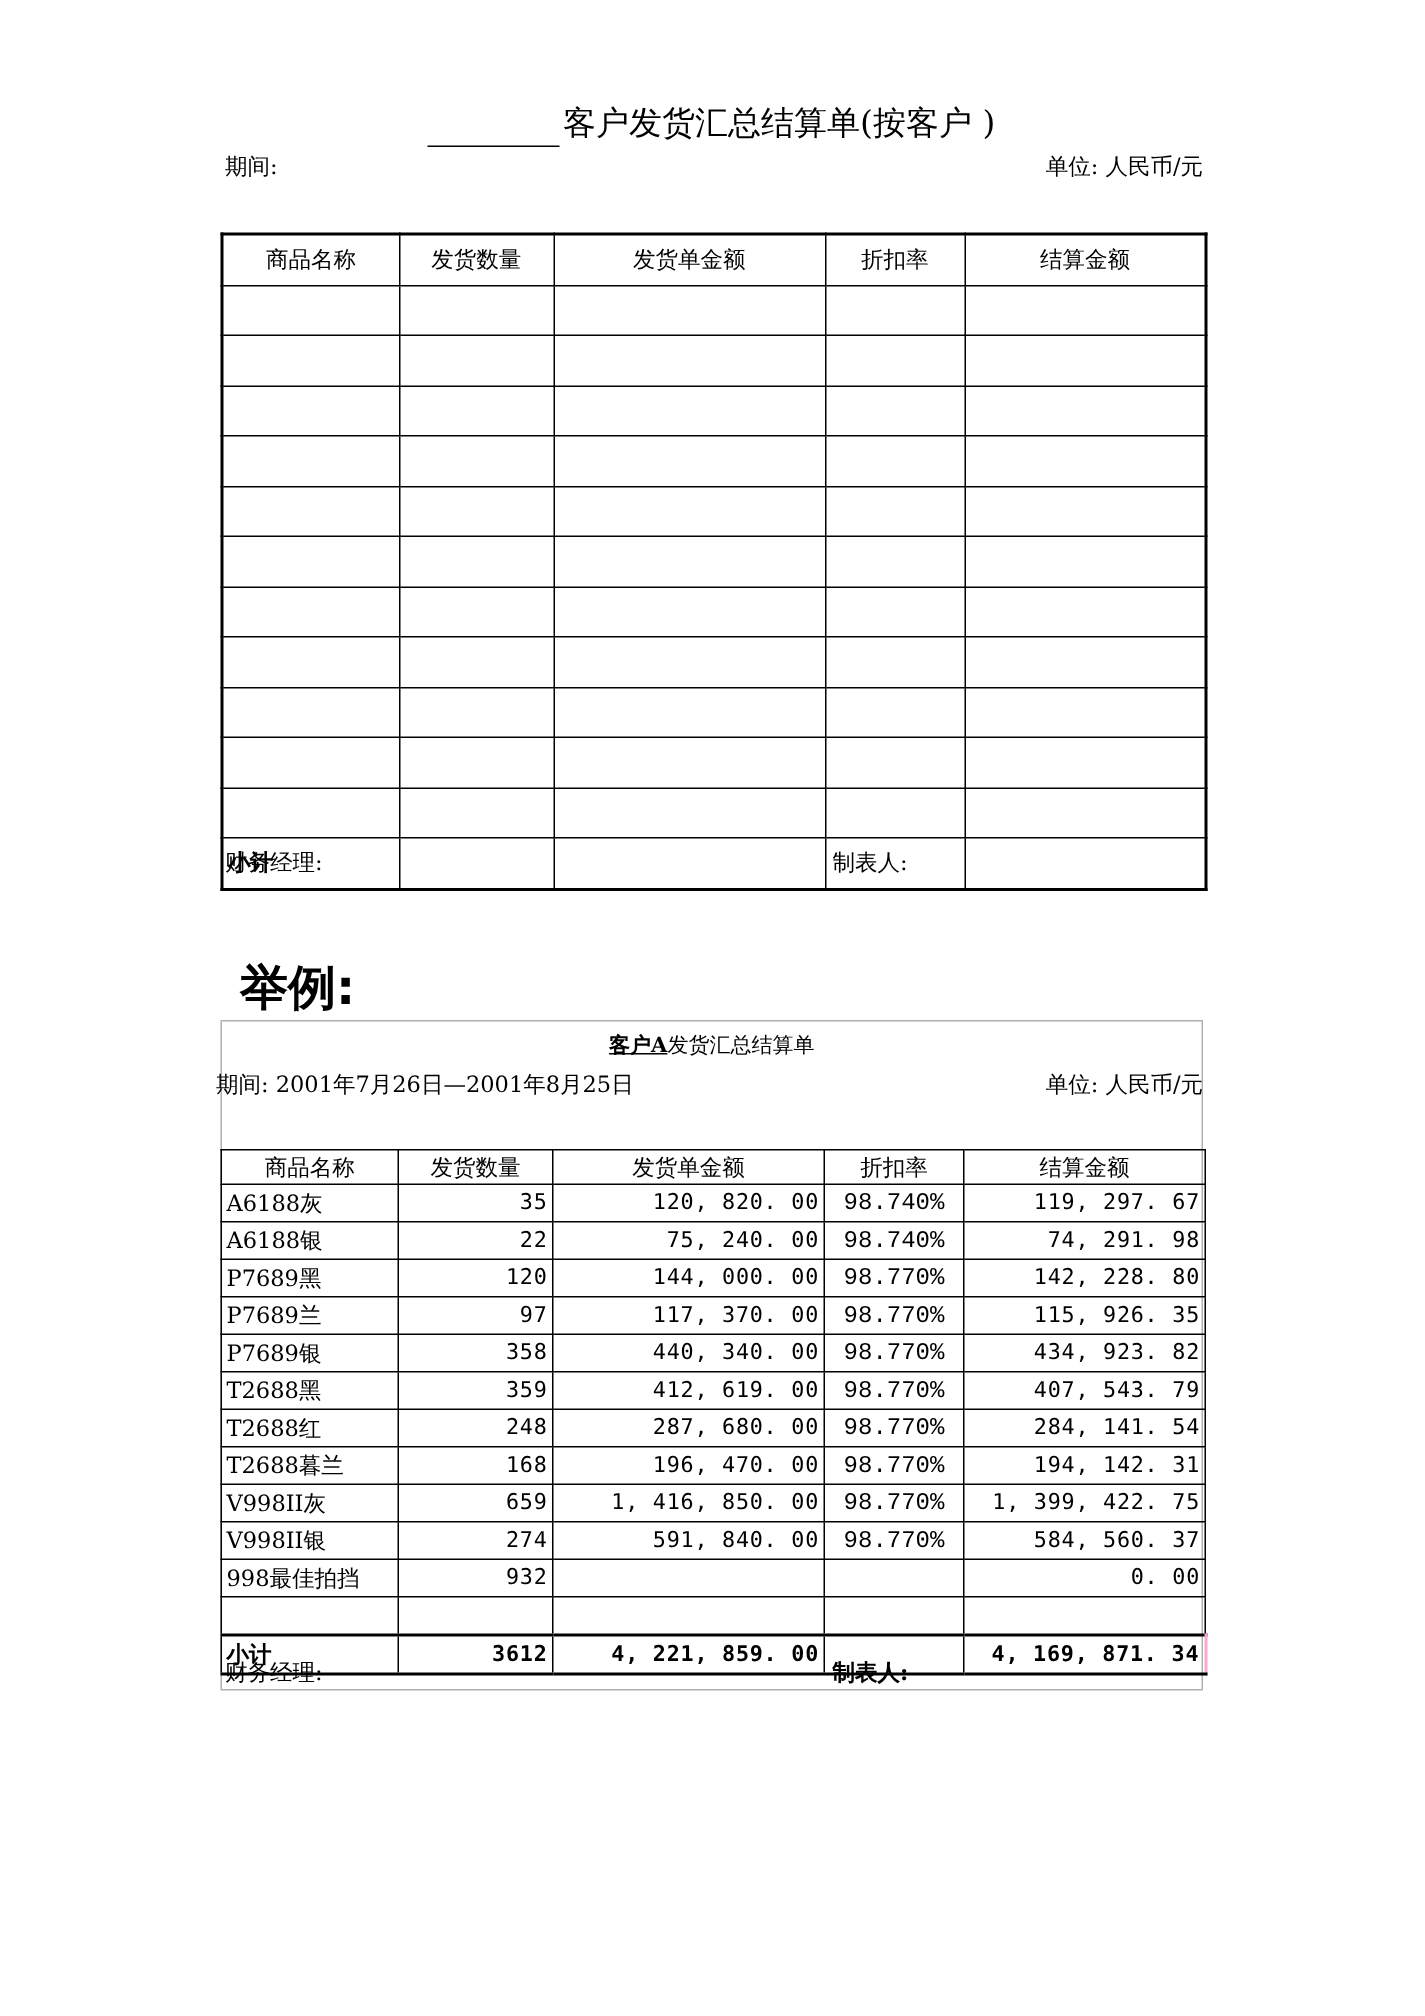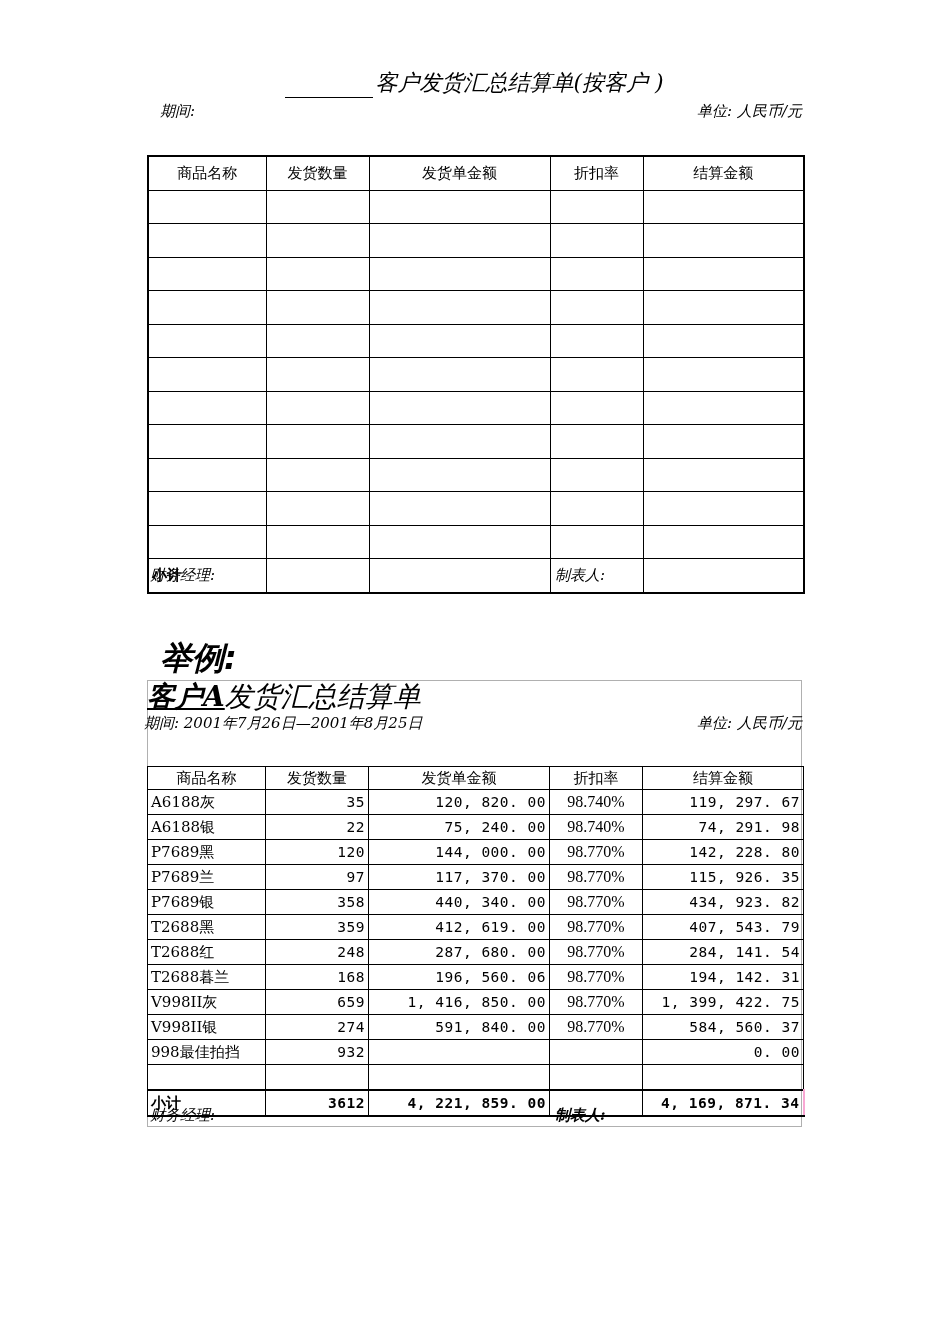--- a/index.html
+++ b/index.html
@@ -1,45 +1,45 @@
 <!DOCTYPE html>
 <html><head>
 <meta charset="utf-8">
 <style>
   html, body { margin:0; padding:0; background:#ffffff; }
   body { width:950px; height:1344px; position:relative; font-family:"DejaVu Serif","Liberation Serif",serif; color:#000; }
-  .abs { position:absolute;font-style:italic; }
+  .abs { position:absolute; }
   .title1 { left:147px; top:68px; width:655px; text-align:center; font-size:22px; line-height:30px; }
   .title1 .blank { display:inline-block; width:88px; border-bottom:1.5px solid #000; height:22px; vertical-align:bottom; margin-right:2px; }
   .meta { font-size:15px; line-height:20px; }
   table.grid { border-collapse:collapse; position:absolute; table-layout:fixed;margin-top:32px; }
   table.grid td { border:1px solid #000; padding:0 3px; font-size:15px; overflow:hidden; white-space:nowrap; }
   table.t1 { left:147px; top:123px; width:656px; border:2px solid #000; }
   table.t1 td { height:32.5px; }
   table.t1 tr.hdr td { text-align:center; }
   .bold { font-weight:bold; }
   .example-label { left:160px; top:636px; font-size:32px; font-weight:bold; line-height:44px; font-family:"DejaVu Sans","Liberation Sans",sans-serif; }
   .ex-box { left:147px; top:680px; width:655px; height:447px; border:1px solid #b0b0b0; box-sizing:border-box; }
-  .title2 { left:147px; top:682px; width:655px; text-align:left; font-size:28px; line-height:30px; }
+  .title2 { left:147px; top:682px; width:655px; text-align:center; font-size:14px; line-height:30px; }
   .title2 .u { font-weight:bold; text-decoration:underline; }
   table.t2 { left:147px; top:734px; width:656px; }
   table.t2 td { height:24px; font-size:15px; }
   table.t2 tr.hdr td { text-align:center; height:22px; }
   table.t2 td.num { text-align:right; font-family:"DejaVu Sans Mono","Liberation Mono",monospace; font-size:14.5px; letter-spacing:0.5px; }
-  table.t2 td.pct { text-align:center; font-family:Liberation Serif, serif; font-size:16px; }
+  table.t2 td.pct { text-align:center; font-family:Liberation Mono, monospace; font-size:16px; }
   table.t2 tr.total td { border-top:2px solid #000; border-bottom:2px solid #000; font-weight:bold; }
   table.t2 tr.total td:last-child { border-right:2px solid #f9a8d4; }
 </style>
 </head>
 <body>
 
 <div class="abs title1">
   <span class="blank"></span><span>客户发货汇总结算单(按客户 )</span>
 </div>
-<div class="abs meta" style="left:160px; top:101px;">期间:</div>
+<div class="abs meta" style="left:150px; top:101px;">期间:</div>
 <div class="abs meta" style="right:148px; top:101px;">单位: 人民币/元</div>
 
 <table class="grid t1">
   <colgroup>
       <col style="width:118px">
       <col style="width:103px">
       <col style="width:181px">
       <col style="width:93px">
       <col style="width:161px">
     </colgroup>
@@ -210,21 +210,21 @@
       <tr>
         <td>T2688红</td>
         <td class="num">248</td>
         <td class="num">287, 680. 00</td>
         <td class="pct">98.770%</td>
         <td class="num">284, 141. 54</td>
       </tr>
       <tr>
         <td>T2688暮兰</td>
         <td class="num">168</td>
-        <td class="num">196, 560. 06</td>
+        <td class="num">196, 470. 00</td>
         <td class="pct">98.770%</td>
         <td class="num">194, 142. 31</td>
       </tr>
       <tr>
         <td>V998II灰</td>
         <td class="num">659</td>
         <td class="num">1, 416, 850. 00</td>
         <td class="pct">98.770%</td>
         <td class="num">1, 399, 422. 75</td>
       </tr>

